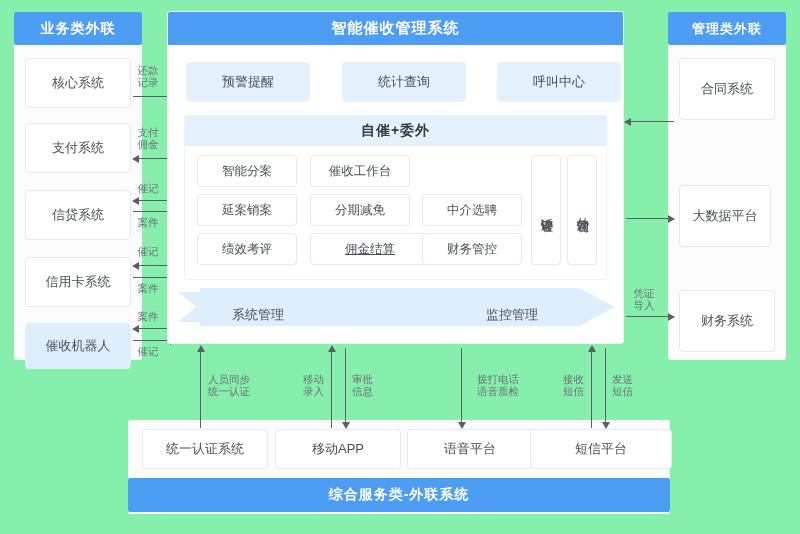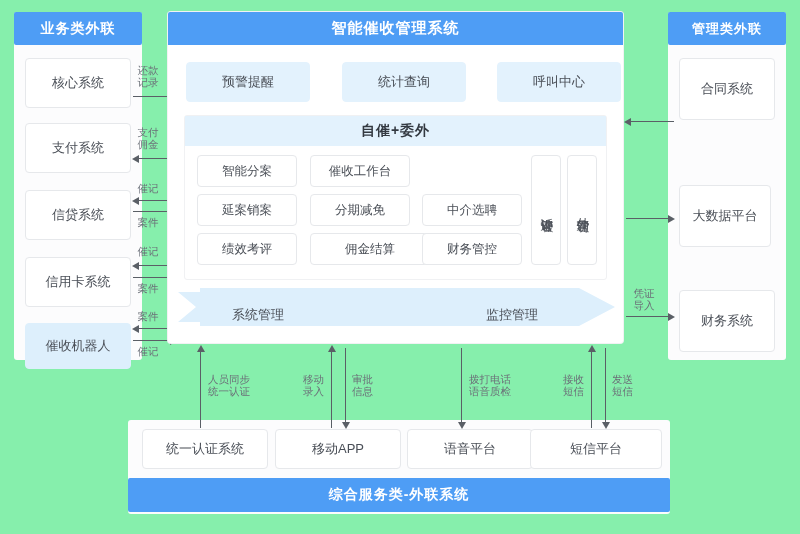--- a/index.html
+++ b/index.html
@@ -258,21 +258,21 @@
   </div>
 
   <div class="node small" style="left:197px; top:155px; width:100px; height:32px;">智能分案</div>
   <div class="node small" style="left:310px; top:155px; width:100px; height:32px;">催收工作台</div>
 
   <div class="node small" style="left:197px; top:194px; width:100px; height:32px;">延案销案</div>
   <div class="node small" style="left:310px; top:194px; width:100px; height:32px;">分期减免</div>
   <div class="node small" style="left:422px; top:194px; width:100px; height:32px;">中介选聘</div>
 
   <div class="node small" style="left:197px; top:233px; width:100px; height:32px;">绩效考评</div>
-  <div class="node small" style="left:310px; top:233px; width:120px; height:32px;">佣金结算</div>
+  <div class="node small" style="left:310px; top:233px; width:120px; height:32px;text-decoration:underline;">佣金结算</div>
   <div class="node small" style="left:422px; top:233px; width:100px; height:32px;">财务管控</div>
 
   <div class="node vertical" style="left:531px; top:155px; width:30px; height:110px;">诉讼管理</div>
   <div class="node vertical" style="left:567px; top:155px; width:30px; height:110px;">外访管理</div>
 
   <div id="banner"></div>
   <div class="banner-label" style="left:203px; width:110px;">系统管理</div>
   <div class="banner-label" style="left:457px; width:110px;">监控管理</div>
 
   <div class="panel" style="left:668px; top:12px; width:118px; height:348px;"></div>
@@ -292,40 +292,40 @@
 导入</div>
   <div class="hline" style="left:626px; top:316px; width:44px;"></div>
   <div class="head right" style="left:668px; top:313px;"></div>
 
   <div id="bottom-panel"></div>
   <div id="bottom-header">综合服务类-外联系统</div>
 
   <div class="node" style="left:142px; top:429px; width:126px; height:40px;">统一认证系统</div>
   <div class="node" style="left:275px; top:429px; width:126px; height:40px;">移动APP</div>
   <div class="node" style="left:407px; top:429px; width:126px; height:40px;">语音平台</div>
-  <div class="node" style="left:530px; top:429px; width:132px; height:40px;">短信平台</div>
+  <div class="node" style="left:530px; top:429px; width:142px; height:40px;">短信平台</div>
 
   <div class="vline" style="left:200px; top:350px; height:78px;"></div>
   <div class="head up" style="left:197px; top:345px;"></div>
   <div class="elabel lft" style="left:208px; top:373px; width:58px; text-align:left;">人员同步
 统一认证</div>
 
   <div class="vline" style="left:331px; top:350px; height:78px;"></div>
   <div class="head up" style="left:328px; top:345px;"></div>
   <div class="elabel lft" style="left:303px; top:373px; width:26px; text-align:left;">移动
 录入</div>
 
   <div class="vline" style="left:345px; top:348px; height:76px;"></div>
   <div class="head down" style="left:342px; top:422px;"></div>
   <div class="elabel lft" style="left:352px; top:373px; width:28px; text-align:left;">审批
 信息</div>
 
   <div class="vline" style="left:461px; top:348px; height:76px;"></div>
   <div class="head down" style="left:458px; top:422px;"></div>
-  <div class="elabel lft" style="left:469px; top:373px; width:58px; text-align:left;">拨打电话
+  <div class="elabel lft" style="left:469px; top:373px; width:58px; text-align:center;">拨打电话
 语音质检</div>
 
   <div class="vline" style="left:591px; top:350px; height:78px;"></div>
   <div class="head up" style="left:588px; top:345px;"></div>
   <div class="elabel lft" style="left:563px; top:373px; width:26px; text-align:left;">接收
 短信</div>
 
   <div class="vline" style="left:605px; top:348px; height:76px;"></div>
   <div class="head down" style="left:602px; top:422px;"></div>
   <div class="elabel lft" style="left:612px; top:373px; width:26px; text-align:left;">发送

